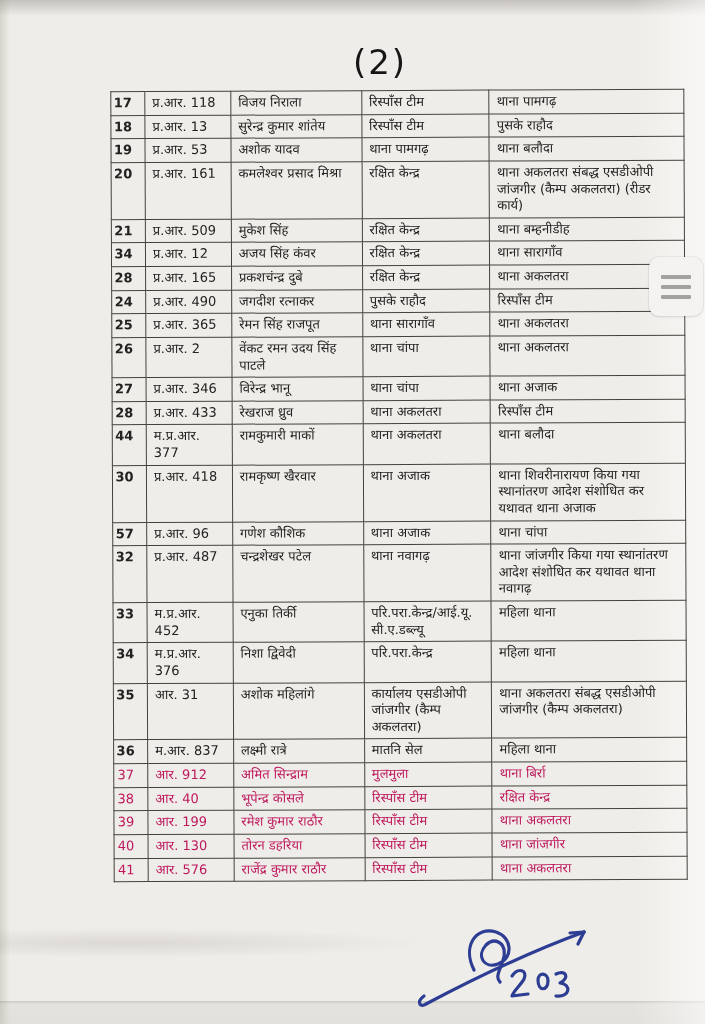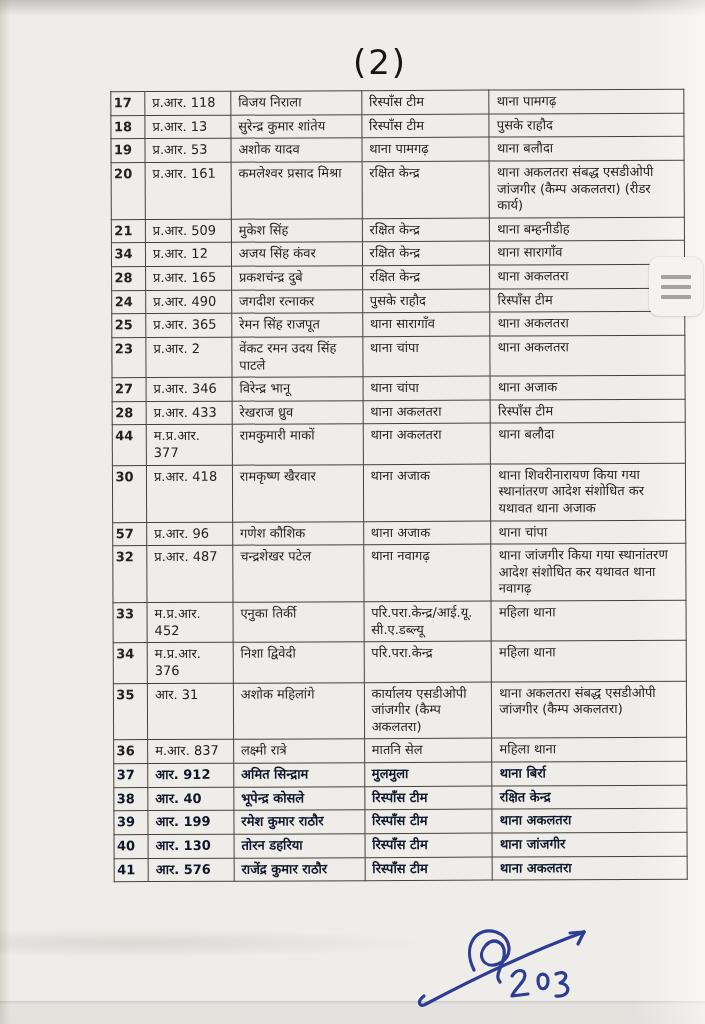--- a/index.html
+++ b/index.html
@@ -31,21 +31,21 @@
     background:transparent;
   }
   table.doc td{
     border:1.6px solid #45423c;
     font-size:13px;line-height:1.28;color:#242220;
     padding:3px 5px 3px 7px;vertical-align:top;
     word-break:break-word;
   }
   table.doc td.sr{text-align:center;padding-left:2px;padding-right:12px;font-weight:600;}
   table.doc td.id{white-space:normal;}
-  table.doc tr.bold td{font-weight:700;color:#0f172a;}
+  table.doc tr.bold td{font-weight:400;color:#be185d;}
   col.c-sr{width:34px;} col.c-id{width:86px;} col.c-name{width:131px;}
   col.c-from{width:128px;} col.c-to{width:195px;}
 
   .menu-fab{
     position:absolute;left:649px;top:257px;width:54px;height:59px;
     background:#f4f3f1;border-radius:10px;
     box-shadow:0 0 0 1px rgba(0,0,0,.04),0 1px 3px rgba(0,0,0,.10);
     display:flex;flex-direction:column;justify-content:center;align-items:center;gap:6px;
     cursor:pointer;
   }
@@ -130,21 +130,21 @@
         <td>रिस्पॉंस टीम</td>
       </tr>
       <tr>
         <td class="sr">25</td>
         <td class="id">प्र.आर. 365</td>
         <td>रेमन सिंह राजपूत</td>
         <td>थाना सारागाँव</td>
         <td>थाना अकलतरा</td>
       </tr>
       <tr>
-        <td class="sr">23</td>
+        <td class="sr">26</td>
         <td class="id">प्र.आर. 2</td>
         <td>वेंकट रमन उदय सिंह पाटले</td>
         <td>थाना चांपा</td>
         <td>थाना अकलतरा</td>
       </tr>
       <tr>
         <td class="sr">27</td>
         <td class="id">प्र.आर. 346</td>
         <td>विरेन्द्र भानू</td>
         <td>थाना चांपा</td>

